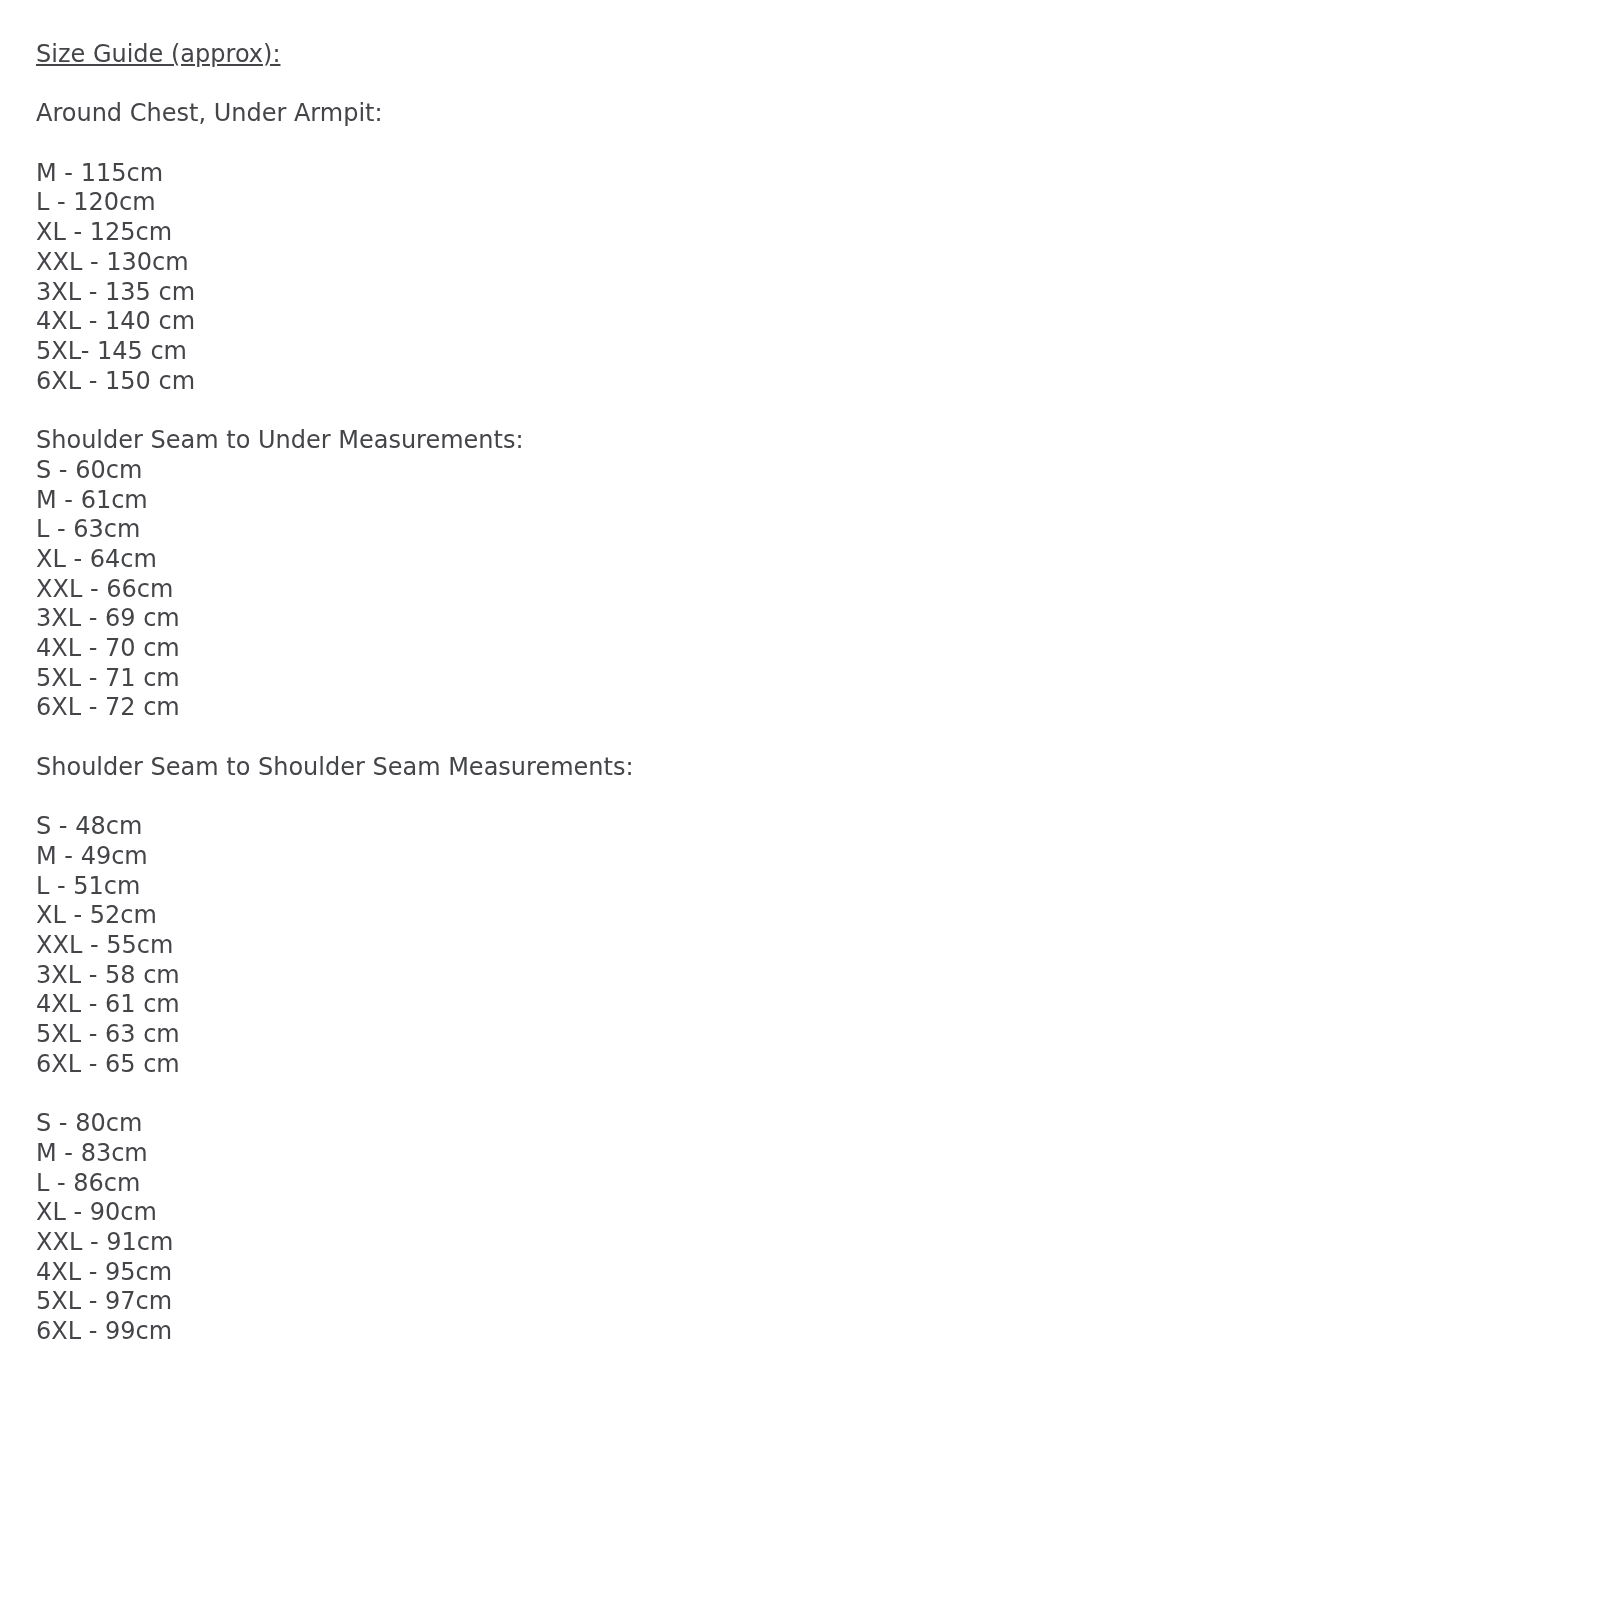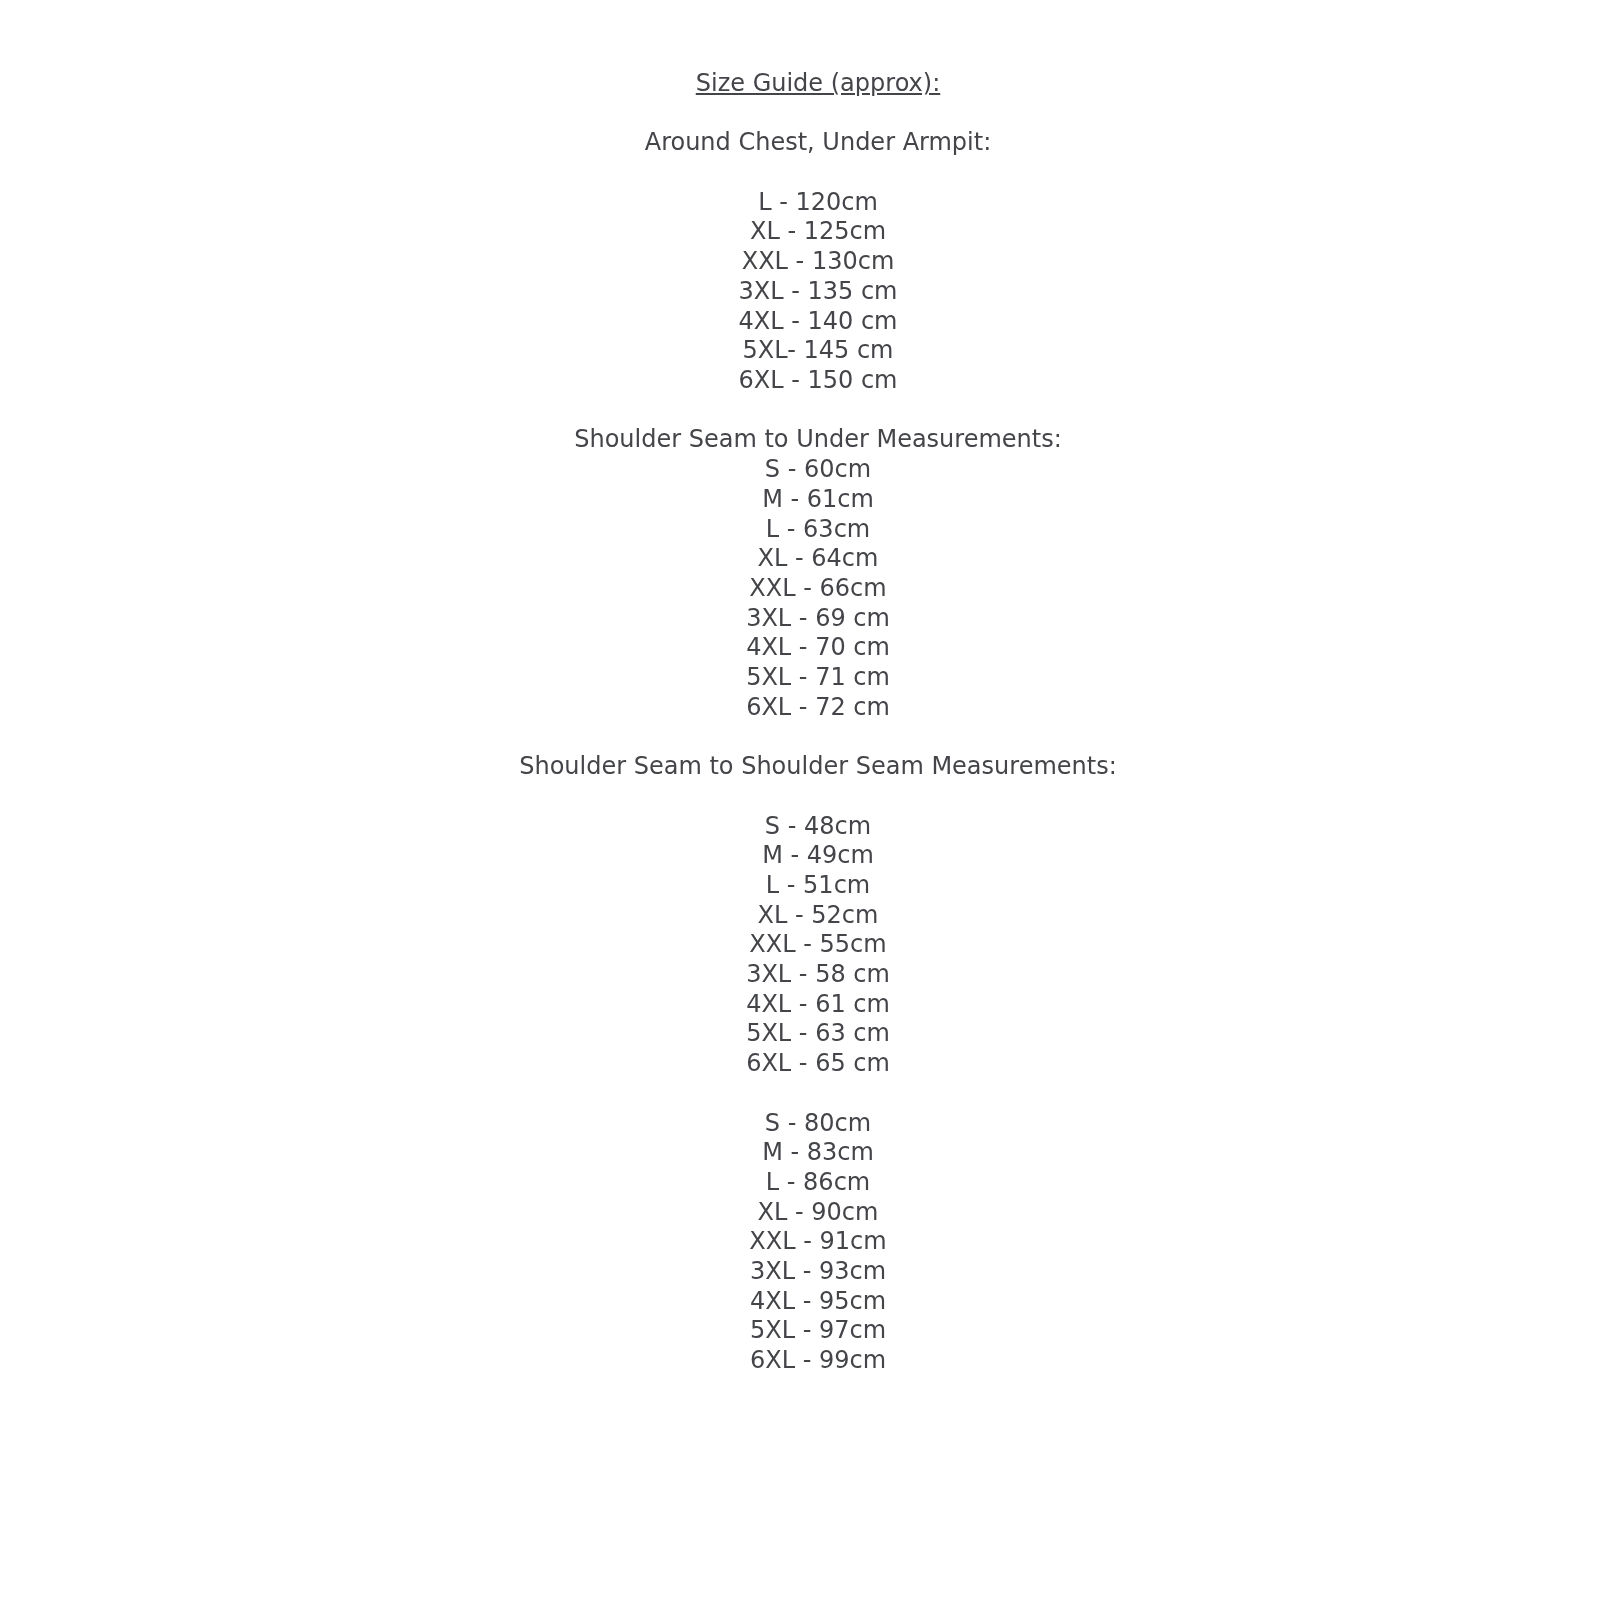--- a/index.html
+++ b/index.html
@@ -8,23 +8,23 @@
   }
   body {
     width: 1600px;
     height: 1600px;
     overflow: hidden;
     font-family: "DejaVu Sans", "Liberation Sans", sans-serif;
   }
   .content {
     box-sizing: border-box;
     width: 100%;
-    padding-top: 69px;
+    padding-top: 40px;
     padding-left: 36px; 
-    text-align: center;
+    text-align: left;
     font-size: 24px;
     line-height: 29.7px;
   }
   .page-title {
     text-decoration: underline;
   }
   .size-section {
     margin-top: 29.7px;
   }
   .size-section.gap-after-heading .section-heading {
@@ -34,20 +34,21 @@
 </head>
 <body style="color: rgb(68, 69, 73); background: rgb(255, 255, 255);">
 
 <div class="content">
   <div class="page-title">Size Guide (approx):</div>
 
   <div>
   <section class="size-section gap-after-heading">
     <div class="section-heading">Around Chest, Under Armpit:</div>
     <div class="section-items">
+          <div class="size-line">M - 115cm</div>
           <div class="size-line">L - 120cm</div>
           <div class="size-line">XL - 125cm</div>
           <div class="size-line">XXL - 130cm</div>
           <div class="size-line">3XL - 135 cm</div>
           <div class="size-line">4XL - 140 cm</div>
           <div class="size-line">5XL- 145 cm</div>
           <div class="size-line">6XL - 150 cm</div>
         </div>
   </section>
 
@@ -81,20 +82,19 @@
         </div>
   </section>
 
   <section class="size-section">
     <div class="section-items">
           <div class="size-line">S - 80cm</div>
           <div class="size-line">M - 83cm</div>
           <div class="size-line">L - 86cm</div>
           <div class="size-line">XL - 90cm</div>
           <div class="size-line">XXL - 91cm</div>
-          <div class="size-line">3XL - 93cm</div>
           <div class="size-line">4XL - 95cm</div>
           <div class="size-line">5XL - 97cm</div>
           <div class="size-line">6XL - 99cm</div>
         </div>
   </section>
 </div>
 </div>
 
 </body></html>

